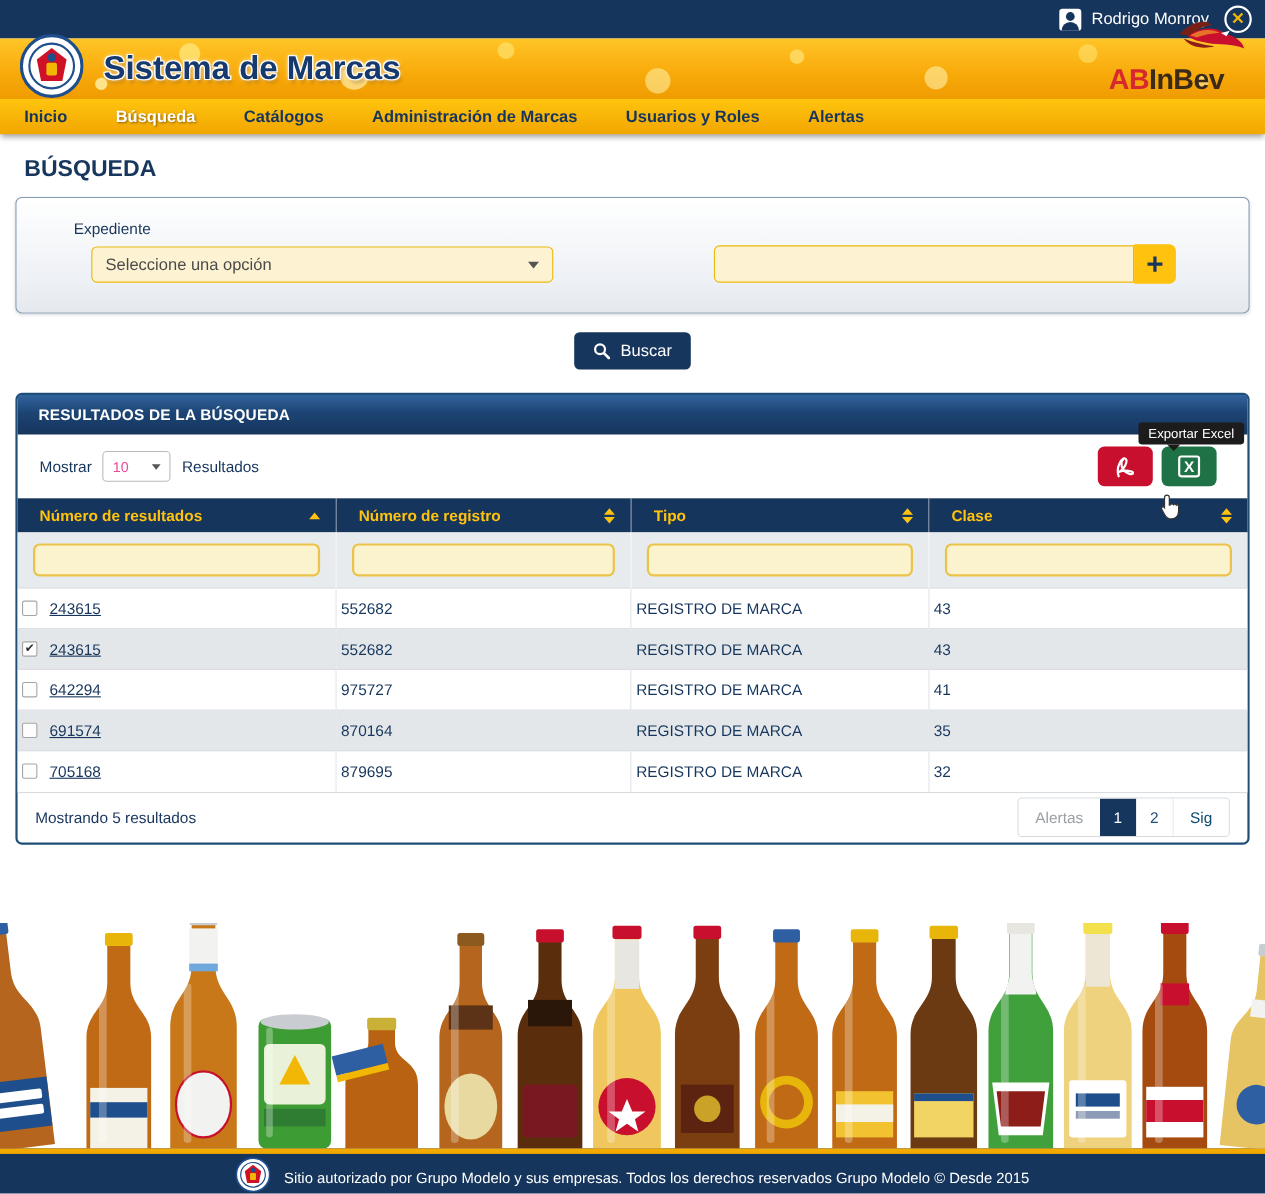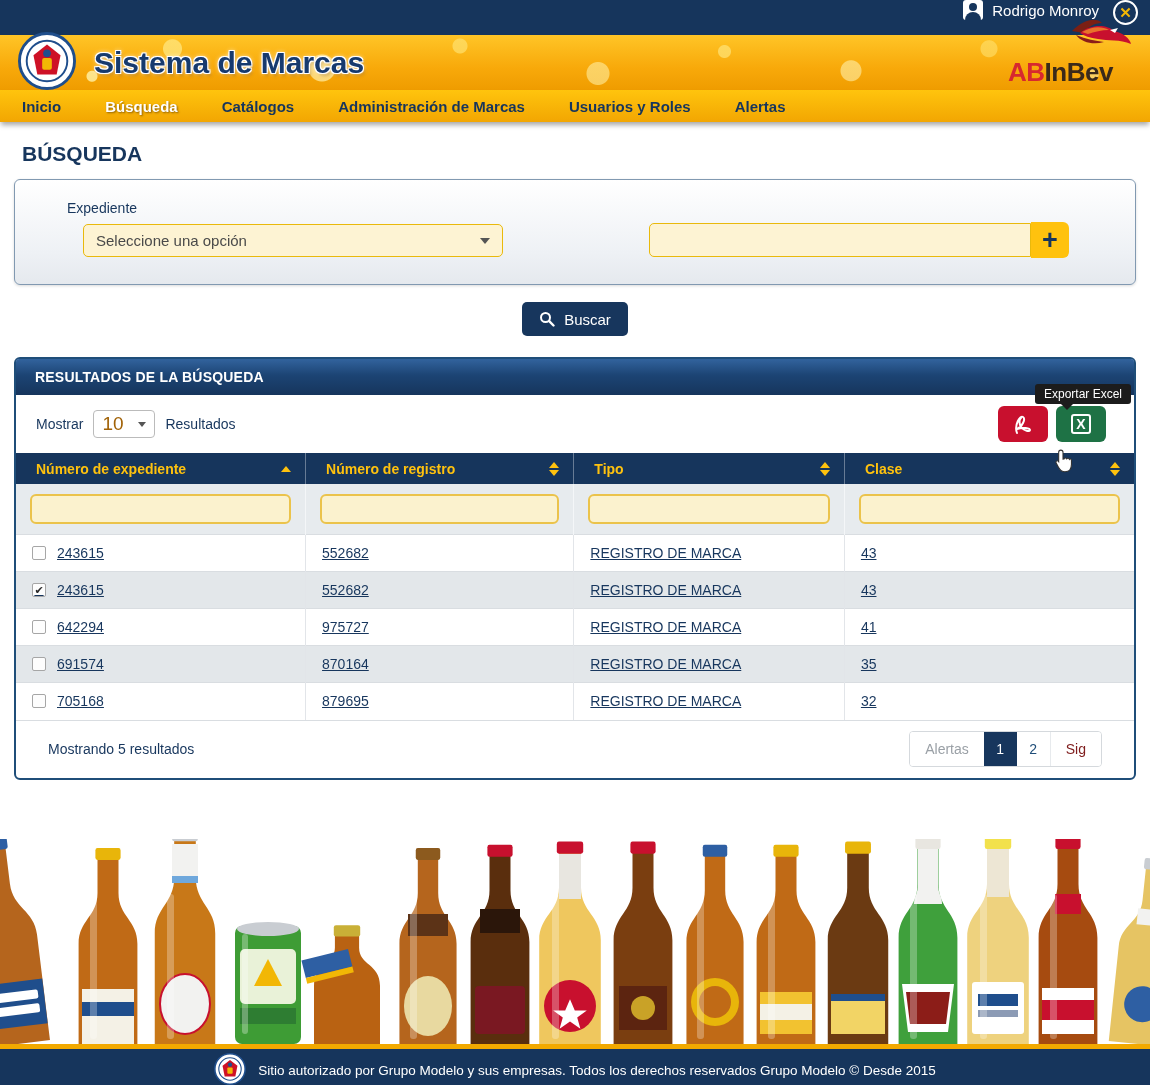--- a/index.html
+++ b/index.html
@@ -1,20 +1,20 @@
 <!DOCTYPE html>
 <html><head>
 <meta charset="utf-8">
 <style>
   * { box-sizing: border-box; margin: 0; padding: 0; }
   html,body { width:1150px; height:1085px; overflow:hidden; background:#fff;
     font-family:"Liberation Sans", sans-serif; }
 
   
-  .topbar { height:35px; background:#16355C; display:flex; align-items:flex-start;
+  .topbar { height:35px; background:#16355C; display:flex; align-items:center;
     justify-content:flex-end; gap:14px; padding:0 12px; }
   .user-chip { display:flex; align-items:center; gap:9px; color:#fff; font-size:15px; }
   .user-ic { width:20px; height:20px; background:#fff; border-radius:3px; position:relative; overflow:hidden; }
   .user-ic .head { position:absolute; left:6px; top:3px; width:8px; height:8px; border-radius:50%; background:#16355C; }
   .user-ic .body { position:absolute; left:2px; top:12px; width:16px; height:10px; border-radius:8px 8px 0 0; background:#16355C; }
   .close-btn { width:25px; height:25px; border:2px solid #fff; border-radius:50%;
     color:#F2B705; font-weight:bold; font-size:15px; line-height:21px; text-align:center; cursor:pointer; }
 
   
   .banner { height:55px; position:relative;
@@ -71,21 +71,21 @@
     padding:0 17px; height:34px; background:#17365D; border:none; border-radius:5px;
     color:#fff; font-size:15px; cursor:pointer; font-family:"Liberation Sans",sans-serif; }
 
   
   .results-panel { margin-top:21px; border:2px solid #1F4E79; border-radius:6px; position:relative; background:#fff; }
   .panel-header { height:36px; border-radius:3px 3px 0 0; padding:0 19px;
     background:linear-gradient(180deg,#32639D 0%,#1C4474 45%,#16355C 100%);
     color:#fff; font-weight:bold; font-size:14px; line-height:36px; letter-spacing:.2px; }
   .controls-row { height:58px; display:flex; align-items:center; padding:0 20px; position:relative; font-size:14px; color:#17365D; }
   .page-size { width:62px; height:28px; margin:0 10px; border:1px solid #bbb; border-radius:4px; background:#fff;
-    display:flex; align-items:center; justify-content:space-between; padding:0 8px; color:#a16207; font-size:19px; cursor:pointer; }
+    display:flex; align-items:center; justify-content:space-between; padding:0 8px; color:#ec4899; font-size:13px; cursor:pointer; }
   .page-size .caret { border-top-width:5px; border-left-width:4px; border-right-width:4px; }
   .exp-btn { position:absolute; top:50%; transform:translateY(-50%); width:50px; height:36px;
     border:none; border-radius:6px; cursor:pointer; display:flex; align-items:center; justify-content:center; }
   .exp-pdf { right:86px; background:#C8102E; }
   .exp-xls { right:28px; background:#1E7245; }
   .xls-glyph { width:20px; height:20px; border:2px solid #fff; border-radius:3px; color:#fff;
     font-weight:bold; font-size:14px; line-height:16px; text-align:center; }
   .tooltip { position:absolute; top:-11px; right:3px; background:#1c1c1c; color:#fff;
     font-size:12px; padding:3px 9px; border-radius:3px; z-index:6; white-space:nowrap; }
   .tooltip::after { content:""; position:absolute; left:26px; top:100%;
@@ -98,37 +98,37 @@
   .results thead th:last-child { border-right:none; }
   .th-inner { display:flex; align-items:center; justify-content:space-between; }
   .sort { display:flex; flex-direction:column; gap:2px; }
   .tri-up { width:0; height:0; border-left:5px solid transparent; border-right:5px solid transparent; border-bottom:6px solid #FFC20E; }
   .tri-dn { width:0; height:0; border-left:5px solid transparent; border-right:5px solid transparent; border-top:6px solid #FFC20E; }
   .filter-row td { background:#E7EBEE; padding:10px 14px; border-right:1px solid #f4f6f8; }
   .filter-input { width:100%; height:30px; background:#FBF2CE; border:2px solid #EBC34B;
     border-radius:6px; padding:0 8px; outline:none; font-size:14px; color:#333; }
   .results tbody tr.data-row { height:37px; border-top:1px solid #D9DDE1; color:#17365D; background:#fff; }
   .results tbody tr.data-row.alt { background:#E3E7EA; }
-  .results tbody td { padding:0 16px; border-right:1px solid #E2E5E9;text-decoration:underline; }
+  .results tbody td { padding:0 4px; border-right:1px solid #E2E5E9; }
   .results tbody td:last-child, .filter-row td:last-child { border-right:none; }
   .cell-exp { display:flex; align-items:center; gap:11px; padding-left:0; }
   td.first-col { padding-left:14px; }
   .cbox { width:14px; height:14px; border:1px solid #a6a6a6; border-radius:2px; background:#fdfdfd;
     font-size:11px; line-height:12px; text-align:center; color:#2b2b2b; cursor:pointer; flex:0 0 auto; }
   .exp-link { color:#17365D; text-decoration:underline; cursor:pointer; }
   .col-w1 { width:25.9%; } .col-w2 { width:24%; } .col-w3 { width:24.2%; } .col-w4 { width:25.9%; }
 
-  .panel-footer { height:58px; display:flex; align-items:center; justify-content:space-between;
-    padding:0 32px; border-top:1px solid #D9DDE1; font-size:14px; color:#17365D; }
+  .panel-footer { height:46px; display:flex; align-items:center; justify-content:space-between;
+    padding:0 16px; border-top:1px solid #D9DDE1; font-size:14px; color:#17365D; }
   .pager { display:flex; align-items:stretch; height:36px; border:1px solid #D5D9DD; border-radius:4px; overflow:hidden; font-size:14px; }
   .pg { display:flex; align-items:center; justify-content:center; cursor:pointer; background:#fff; }
   .pg-prev { padding:0 15px; color:#9AA0A6; }
   .pg-num { width:33px; color:#1F4E79; }
   .pg-num.active { background:#17365D; color:#fff; }
-  .pg-next { padding:0 15px; color:#7f1d1d; border-left:1px solid #E7EAED; }
+  .pg-next { padding:0 15px; color:#0c4a6e; border-left:1px solid #E7EAED; }
 
   
   .bottles { height:205px; position:relative; }
   .bottles svg { position:absolute; bottom:0; left:0; }
 
   
   .footer { height:48px; background:#16355C; border-top:5px solid #F2A900;
     display:flex; align-items:center; justify-content:center; gap:12px; }
   .footer-text { color:#fff; font-size:13.5px; }
 </style>
@@ -224,21 +224,21 @@
       <svg class="cursor-hand" width="22" height="26" viewBox="0 0 20 24">
         <path d="M8 1 C9.2 1 10 1.9 10 3 L10 9.3 L11 9.2 C11.1 8.3 13 8 13.5 9 C13.9 8.3 15.6 8.3 15.9 9.5 C16.4 8.9 17.8 9.2 17.8 10.5 L17.8 14 C17.8 18.5 15.5 21 11.8 21 C8.4 21 7.2 19.4 5.8 16.8 L3.6 12.8 C2.9 11.5 4.5 10.2 5.6 11.2 L6 11.7 L6 3 C6 1.9 6.8 1 8 1 Z" fill="#fff" stroke="#333" stroke-width="1"></path>
       </svg>
     </div>
 
     <table class="results">
       <thead>
         <tr>
           <th class="col-w1">
             <span class="th-inner">
-                <span>Número de expediente</span>
+                <span>Número de resultados</span>
               <span class="sort">
                   <span class="tri-up"></span>
                 </span>
               </span>
           </th>
           <th class="col-w2">
             <span class="th-inner">
                 <span>Número de registro</span>
               <span class="sort">
                   <span class="tri-up"></span>

